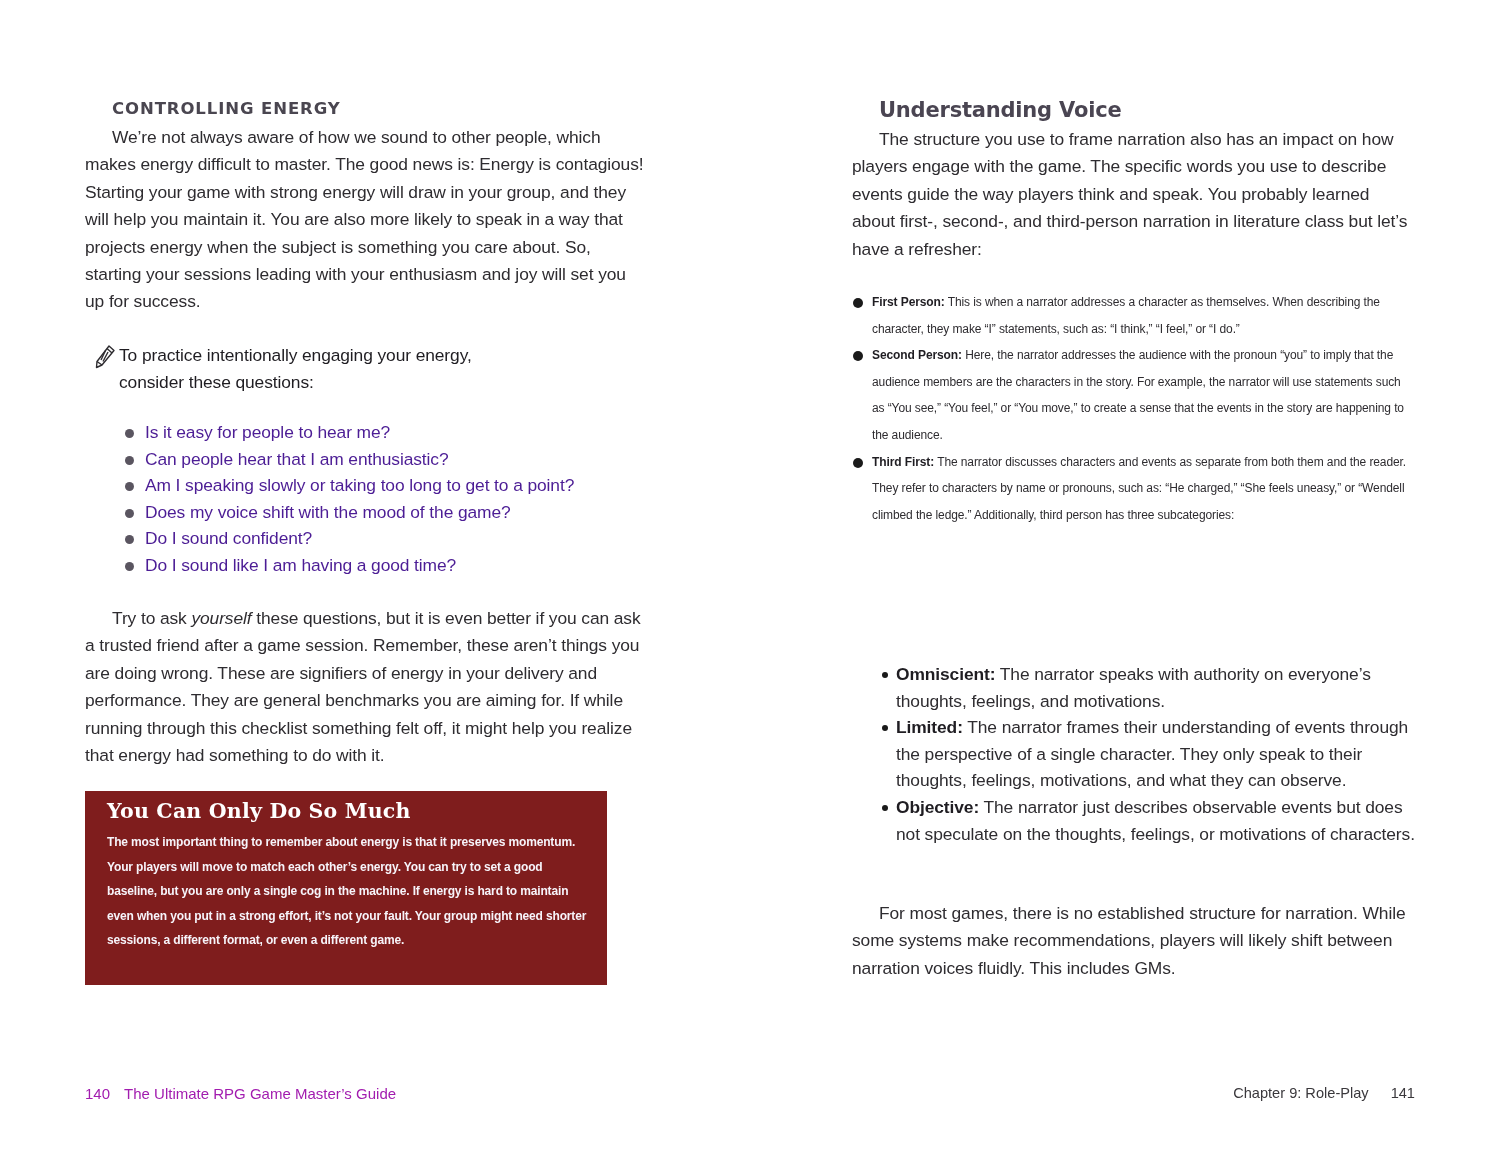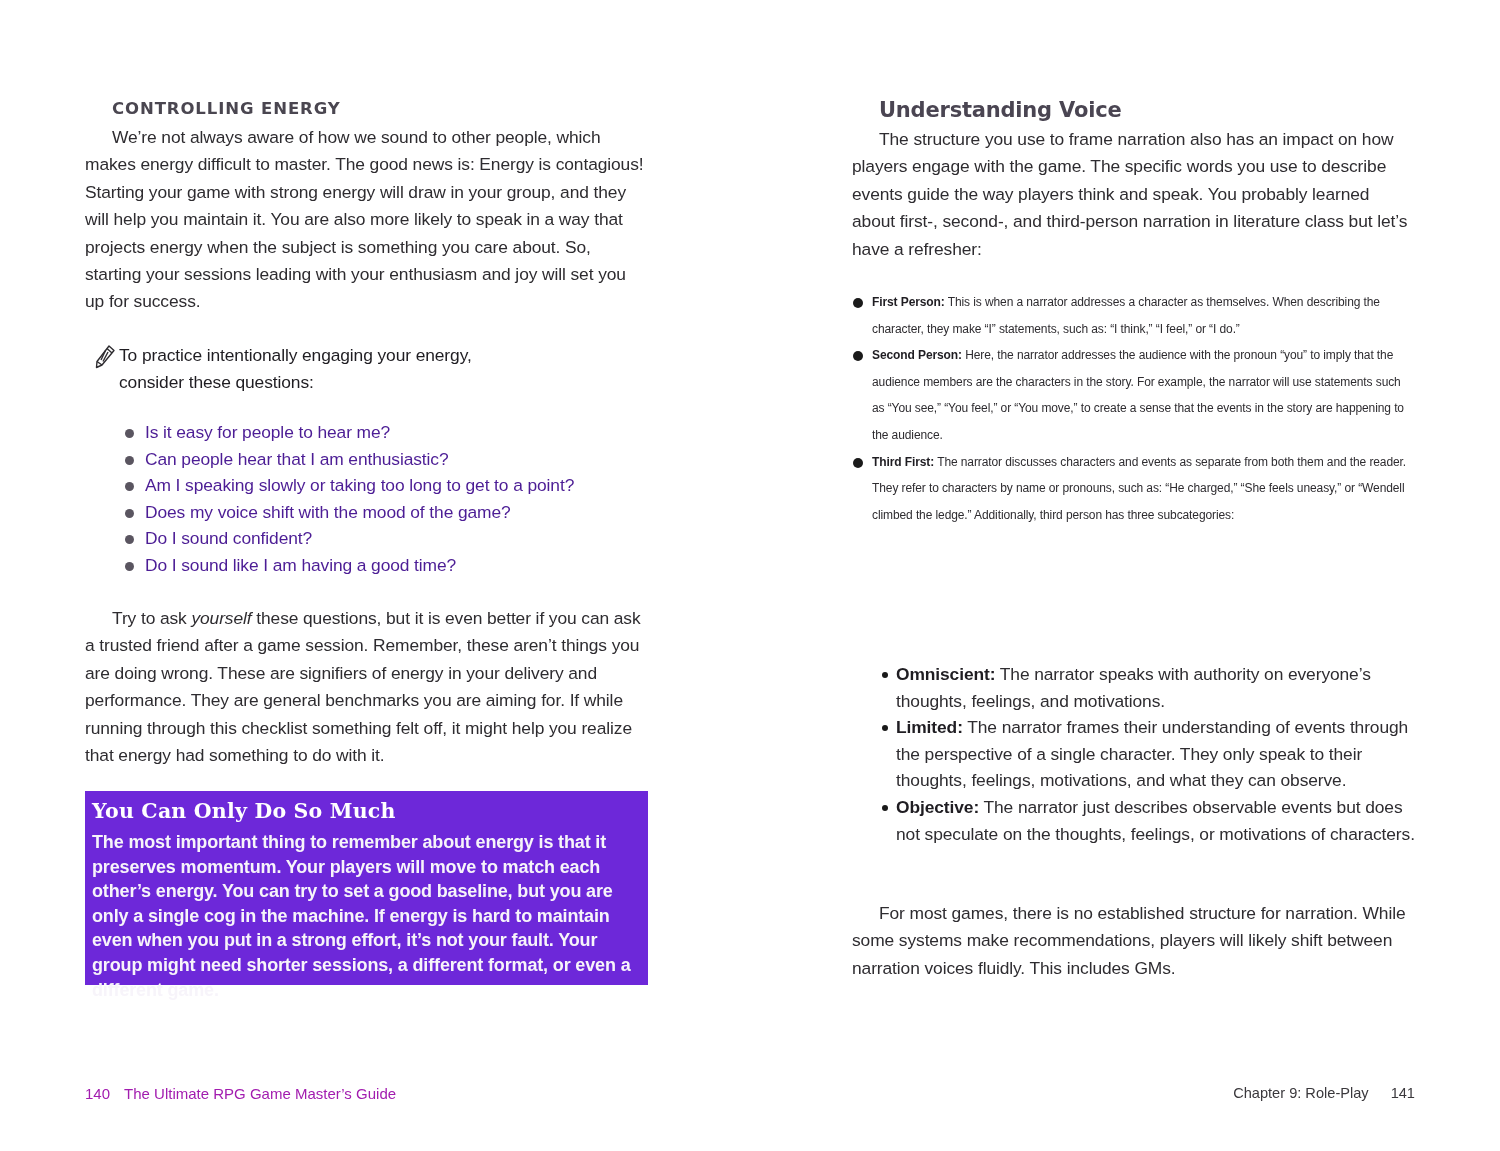--- a/index.html
+++ b/index.html
@@ -30,25 +30,25 @@
     .prompt-icon { position: absolute; left: 0; top: 2px; width: 24px; height: 26px; }
     .prompt-text { position: absolute; left: 26px; top: 0; font-size: 17.4px; line-height: 27px; color: #1f1d22; font-weight: 500; letter-spacing: -0.1px; }
 
     .q-list { position: absolute; top: 419px; left: 38px; list-style: none; }
     .q-list li { position: relative; padding-left: 22px; font-size: 17.4px; line-height: 26.6px; color: #4c1d95; letter-spacing: -0.1px; }
     .q-list li .dot { position: absolute; left: 2px; top: 10px; width: 9px; height: 9px; border-radius: 50%; background: #5a5560; }
 
     #left-after { position: absolute; top: 605px; left: 0; width: 563px; }
 
     .sidebar-box {
-      position: absolute; top: 791px; left: 0; width: 563px; height: 194px;
-      background: #6d28d9; color: #ffffff; padding: 6px 12px 0 7px;
+      position: absolute; top: 791px; left: 0; width: 522px; height: 194px;
+      background: #7f1d1d; color: #ffffff; padding: 6px 12px 0 22px;
     }
     .sidebar-title { font-family: "DejaVu Serif", serif; font-weight: bold; font-size: 20.5px; line-height: 28px; letter-spacing: 0.2px; color: #ffffff; }
-    .sidebar-body { margin-top: 5px; font-size: 18px; line-height: 24.6px; font-weight: bold; letter-spacing: -0.15px; color: #f7f4fa; }
+    .sidebar-body { margin-top: 5px; font-size: 12px; line-height: 24.6px; font-weight: bold; letter-spacing: -0.15px; color: #f7f4fa; }
 
     .footer-left { position: absolute; top: 1085px; left: 0; font-size: 15px; color: #a21caf; white-space: nowrap; }
     .footer-left .pgnum { margin-right: 14px; }
     .footer-right { position: absolute; top: 1085px; right: -3px; font-size: 14.6px; color: #3a383c; white-space: nowrap; }
     .footer-right .pgnum { margin-left: 22px; }
 
     #right-intro { position: absolute; top: 126px; left: 0; width: 560px; }
 
     .main-list { position: absolute; top: 289px; left: 0; width: 560px; list-style: none; }
     .main-list li { position: relative; padding-left: 20px; font-size: 12px; line-height: 26.6px; color: #2e2c30; letter-spacing: -0.1px; }

